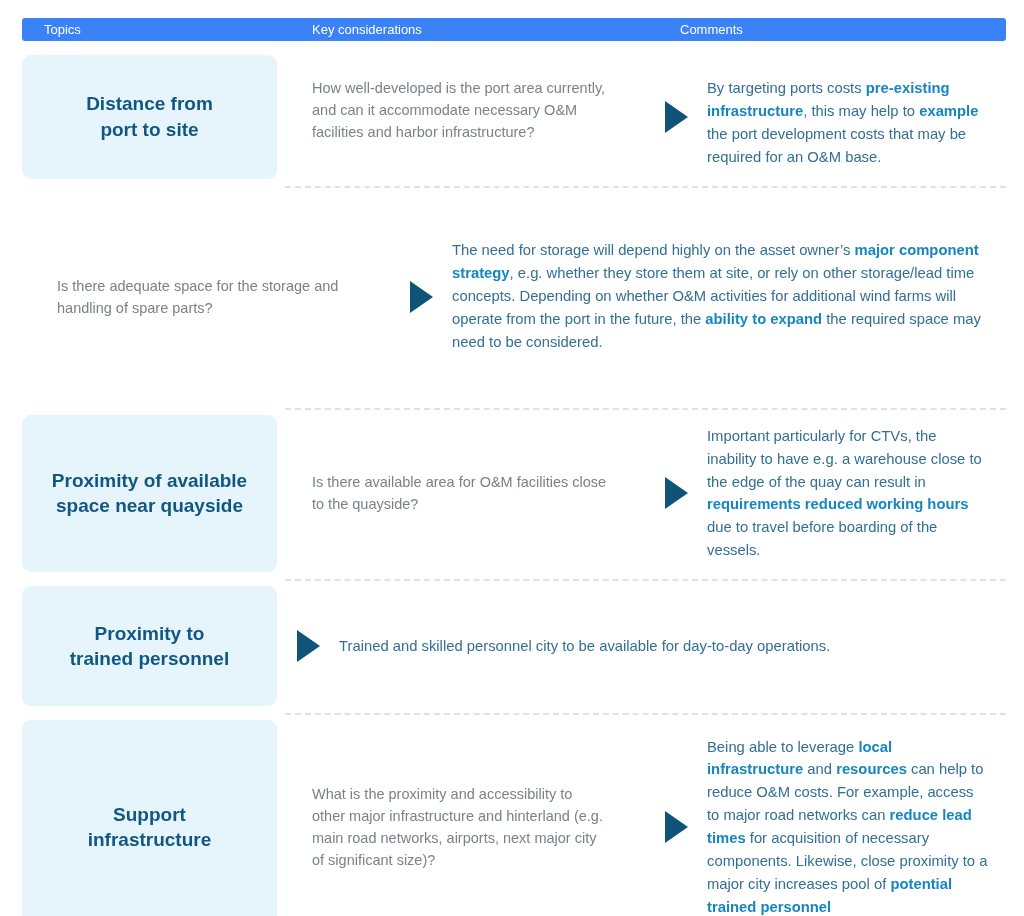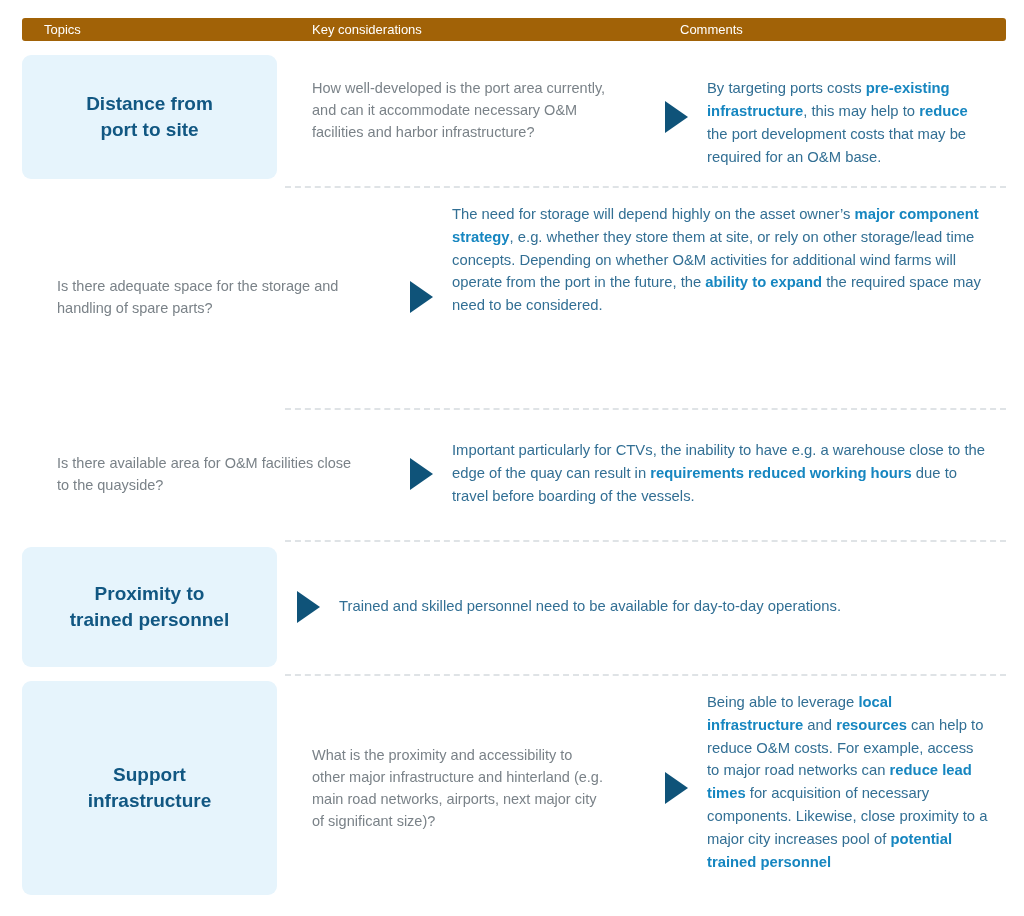--- a/index.html
+++ b/index.html
@@ -21,21 +21,21 @@
     box-sizing: border-box;
   }
 
   
   .header-bar {
     position: absolute;
     left: 22px;
     top: 18px;
     width: 984px;
     height: 23px;
-    background: #a16207;
+    background: #3b82f6;
     border-radius: 3px;
   }
   .header-cell {
     position: absolute;
     top: 0;
     height: 23px;
     line-height: 23px;
     color: #ffffff;
     font-size: 13px;
     font-weight: 400;
@@ -153,21 +153,21 @@
   .row-2 .row-inner { min-height: 222px; }
   .row-3 .row-inner { min-height: 132px; }
   .row-4 .row-inner { min-height: 134px; }
   .row-5 .row-inner { min-height: 228px; }
 
   .row-2 .key-cell,
   .row-3 .key-cell,
   .row-4 .key-cell { align-items: center; padding-top: 10px; }
   .row-5 .key-cell { align-items: center; padding-top: 10px; }
   .row-2 .comments-cell,
-  .row-5 .comments-cell { align-items: flex-start; padding-top: 10px; }
+  .row-5 .comments-cell { align-items: center; padding-top: 10px; }
   .row-3 .comments-cell,
   .row-4 .comments-cell { align-items: center; padding-top: 10px; }
 </style>
 </head>
 <body>
 
 <div class="sheet">
 
   <div class="header-bar">
     <div class="header-cell hc-topics">Topics</div>
@@ -181,60 +181,63 @@
           <div class="topic-cell">
             <div class="topic-title">Distance from<br>port to site</div>
           </div>
           <div class="key-cell">
             <div class="key-text">How well-developed is the port area currently, and can it accommodate necessary O&amp;M facilities and harbor infrastructure?</div>
           </div>
           <div class="arrow-cell">
             <div class="arrow-mark"></div>
           </div>
           <div class="comments-cell">
-            <div class="comments-text"><span>By targeting ports costs </span><b>pre-existing infrastructure</b><span>, this may help to </span><b>reduce</b><span> the port development costs that may be required for an O&amp;M base.</span></div>
+            <div class="comments-text"><span>By targeting ports costs </span><b>pre-existing infrastructure</b><span>, this may help to </span><b>example</b><span> the port development costs that may be required for an O&amp;M base.</span></div>
           </div>
         </div>
       </div>
       <div class="row row-2">
         <div class="row-inner">
           <div class="key-cell">
             <div class="key-text">Is there adequate space for the storage and handling of spare parts?</div>
           </div>
           <div class="arrow-cell">
             <div class="arrow-mark"></div>
           </div>
           <div class="comments-cell">
             <div class="comments-text"><span>The need for storage will depend highly on the asset owner’s </span><b>major component strategy</b><span>, e.g. whether they store them at site, or rely on other storage/lead time concepts. Depending on whether O&amp;M activities for additional wind farms will operate from the port in the future, the </span><b>ability to expand</b><span> the required space may need to be considered.</span></div>
           </div>
         </div>
       </div>
       <div class="row row-3">
         <div class="row-inner">
+          <div class="topic-cell">
+            <div class="topic-title">Proximity of available<br>space near quayside</div>
+          </div>
           <div class="key-cell">
             <div class="key-text">Is there available area for O&amp;M facilities close to the quayside?</div>
           </div>
           <div class="arrow-cell">
             <div class="arrow-mark"></div>
           </div>
           <div class="comments-cell">
             <div class="comments-text"><span>Important particularly for CTVs, the inability to have e.g. a warehouse close to the edge of the quay can result in </span><b>requirements reduced working hours</b><span> due to travel before boarding of the vessels.</span></div>
           </div>
         </div>
       </div>
       <div class="row row-4">
         <div class="row-inner">
           <div class="topic-cell">
             <div class="topic-title">Proximity to<br>trained personnel</div>
           </div>
           <div class="arrow-cell">
             <div class="arrow-mark"></div>
           </div>
           <div class="comments-cell">
-            <div class="comments-text"><span>Trained and skilled personnel need to be available for day-to-day operations.</span></div>
+            <div class="comments-text"><span>Trained and skilled personnel city to be available for day-to-day operations.</span></div>
           </div>
         </div>
       </div>
       <div class="row row-5">
         <div class="row-inner">
           <div class="topic-cell">
             <div class="topic-title">Support<br>infrastructure</div>
           </div>
           <div class="key-cell">
             <div class="key-text">What is the proximity and accessibility to other major infrastructure and hinterland (e.g. main road networks, airports, next major city of significant size)?</div>

